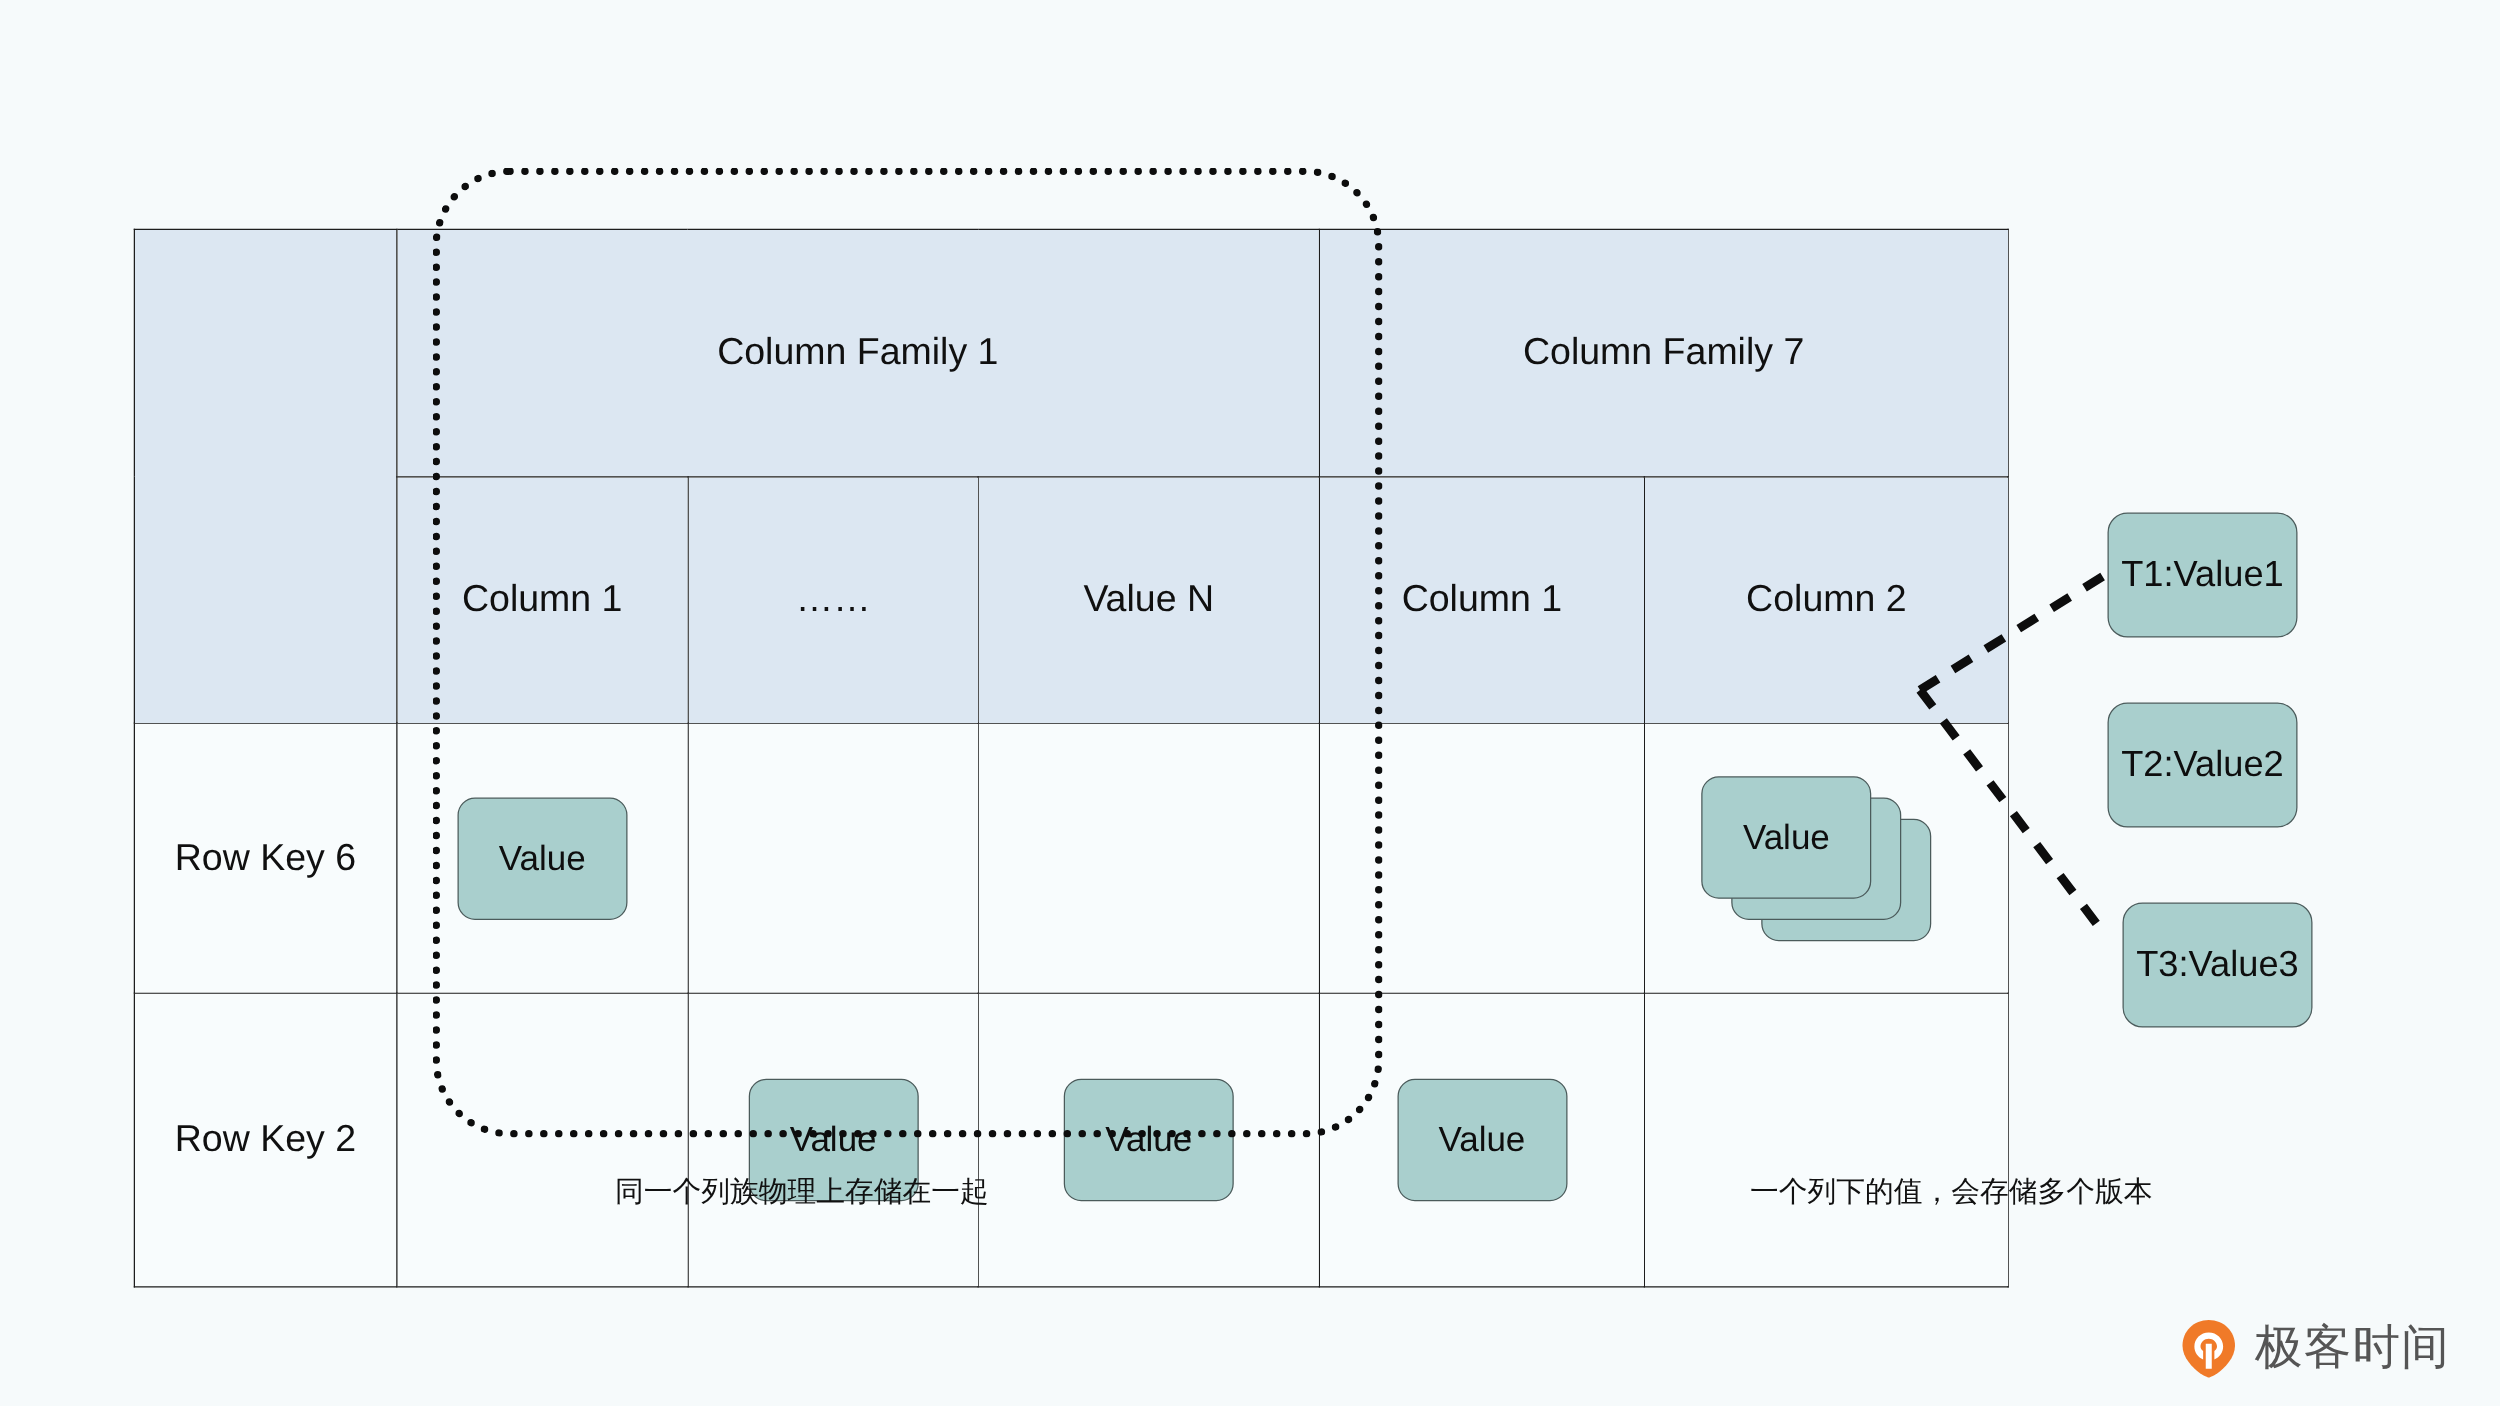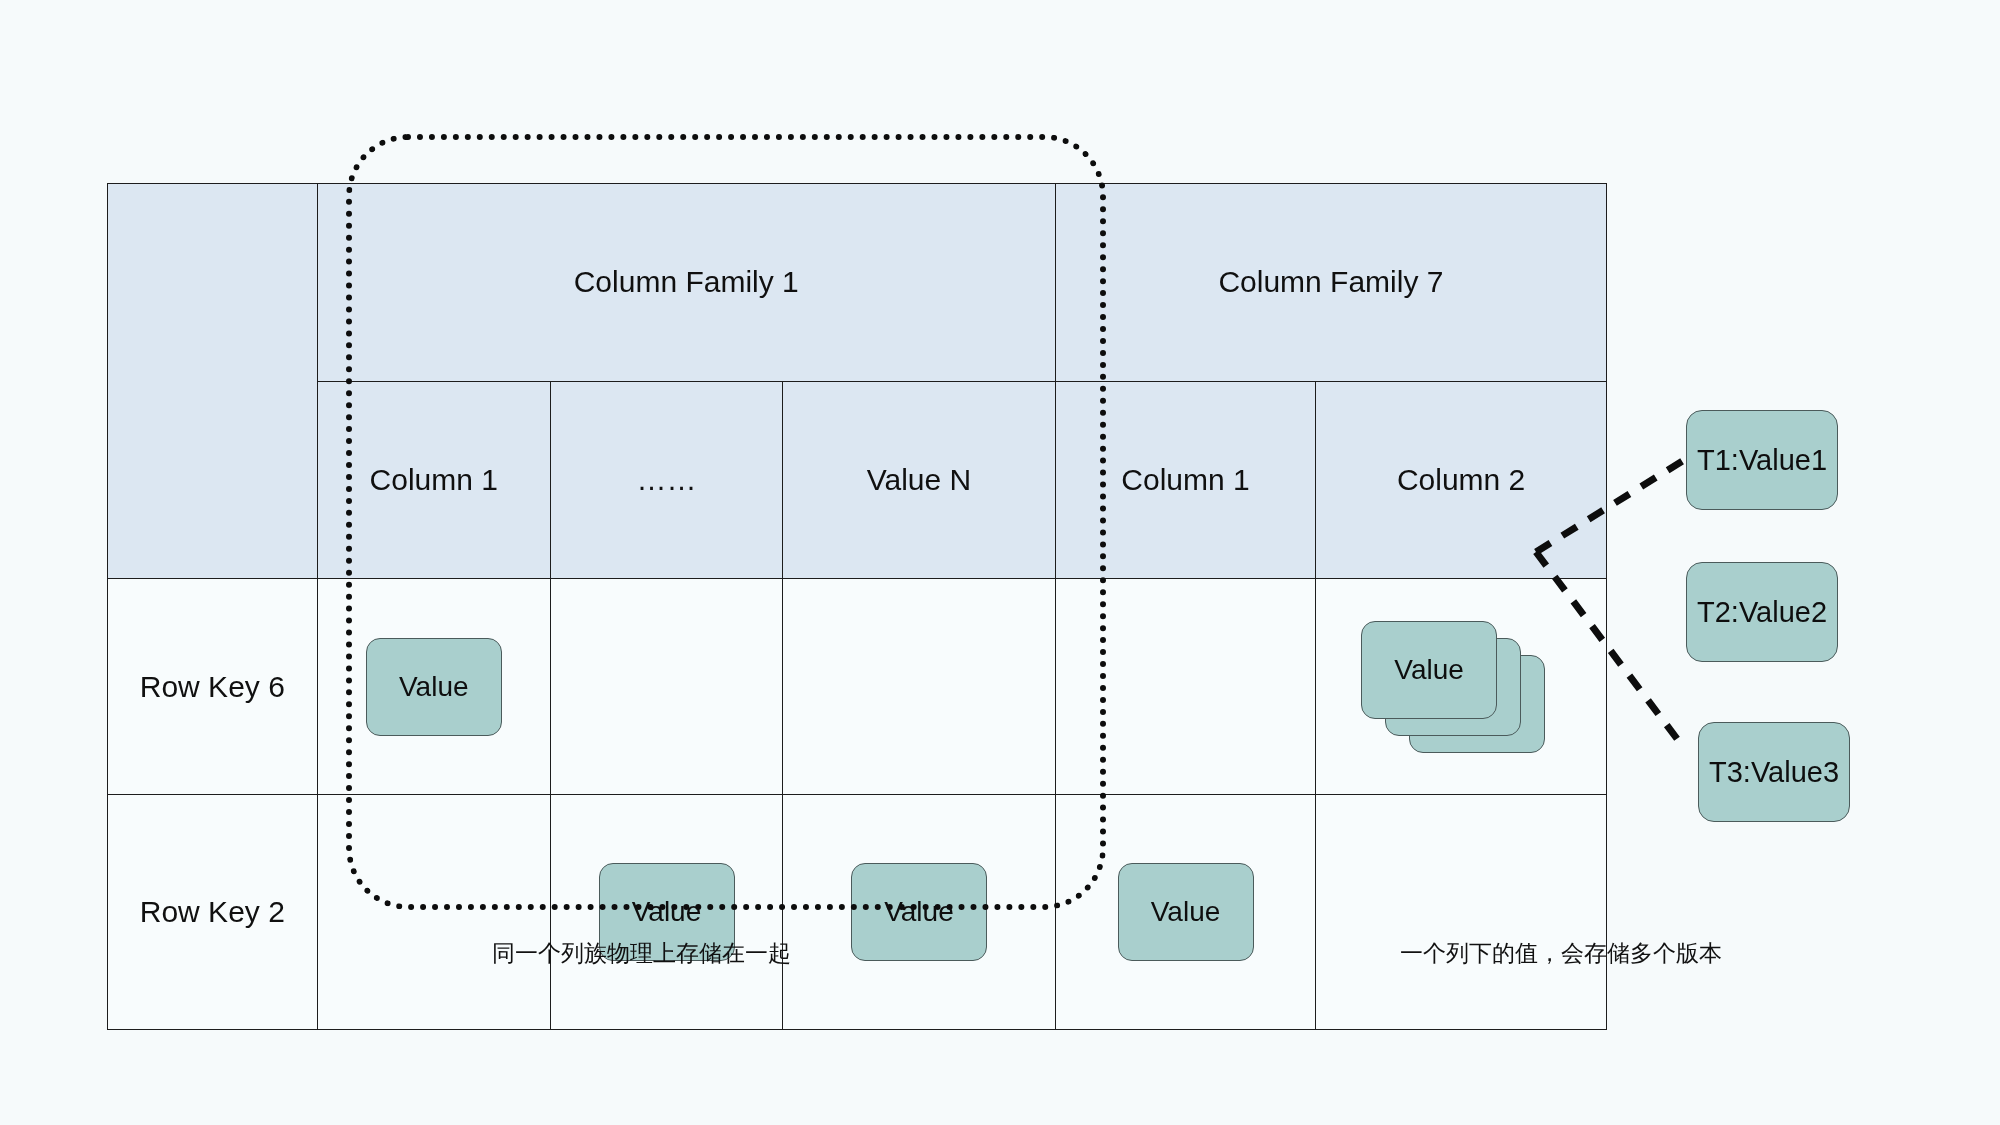--- a/index.html
+++ b/index.html
@@ -244,14 +244,24 @@
     <span>Value2</span>
   </div>
   <div class="ts-box" id="ts-box-2">
     <span>T3:</span>
     <span>Value3</span>
   </div>
 
   <div class="caption" id="caption-left">同一个列族物理上存储在一起</div>
   <div class="caption" id="caption-right">一个列下的值，会存储多个版本</div>
 
+  <div id="watermark">
+    <span class="mark">
+      <svg width="50" height="50" viewBox="0 0 50 50">
+        <path d="M25 3 C13 3 4 12 4 23.5 C4 33 12 41 18 45.5 C21.5 48 25 49 25 49 C25 49 28.5 48 32 45.5 C38 41 46 33 46 23.5 C46 12 37 3 25 3 Z" fill="#f07a28"></path>
+        <path d="M25 13 C18.5 13 13.5 18 13.5 24.2 C13.5 29 16.5 33 20.5 34.6 L20.5 27.8 C19.2 26.9 18.4 25.6 18.4 24.2 C18.4 20.7 21.4 17.9 25 17.9 C28.6 17.9 31.6 20.7 31.6 24.2 C31.6 25.6 30.8 26.9 29.5 27.8 L29.5 34.6 C33.5 33 36.5 29 36.5 24.2 C36.5 18 31.5 13 25 13 Z" fill="#ffffff"></path>
+        <rect x="22.6" y="22" width="4.8" height="20" fill="#ffffff"></rect>
+      </svg>
+    </span>
+    <span class="logo-text">极客时间</span>
+  </div>
 
 </div>
 
 </body></html>

